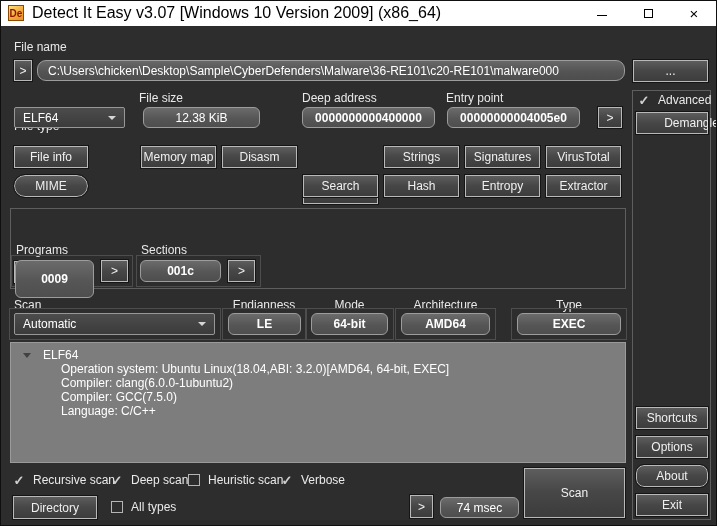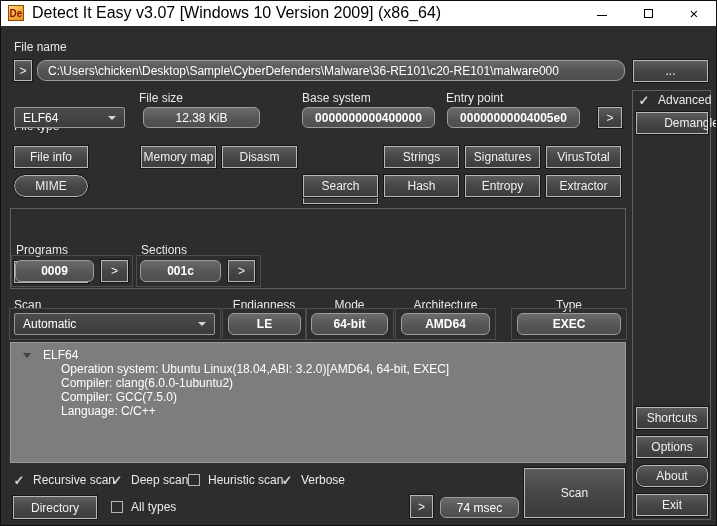--- a/index.html
+++ b/index.html
@@ -112,21 +112,21 @@
 
 <div class="lbl" style="left:14px;top:91px;margin-top:28px;">File type</div>
 <div class="combo" style="left:14px;top:107px;width:111px;height:21px;">
   <span>ELF64</span>
   <span class="combo-arrow"></span>
 </div>
 
 <div class="lbl" style="left:139px;top:91px;">File size</div>
 <div class="field" style="left:143px;top:107px;width:117px;height:21px;">12.38 KiB</div>
 
-<div class="lbl" style="left:302px;top:91px;">Base system</div>
+<div class="lbl" style="left:302px;top:91px;">Deep address</div>
 <div class="field bold" style="left:302px;top:107px;width:133px;height:21px;">0000000000400000</div>
 
 <div class="lbl" style="left:446px;top:91px;">Entry point</div>
 <div class="field bold" style="left:447px;top:107px;width:133px;height:21px;">00000000004005e0</div>
 <div class="btn" style="left:598px;top:107px;width:24px;height:21px;">&gt;</div>
 
 <div class="groupbox" style="left:632px;top:90px;width:79px;height:430px;"></div>
 <div class="check checked" style="left:637px;top:93px;">
   <span class="ind">
     <span class="mark">✓</span>
@@ -152,21 +152,21 @@
 <div class="btn" style="left:303px;top:175px;width:75px;height:22px;">Search</div>
 <div class="btn" style="left:384px;top:175px;width:75px;height:22px;">Hash</div>
 <div class="btn" style="left:465px;top:175px;width:75px;height:22px;">Entropy</div>
 <div class="btn" style="left:546px;top:175px;width:75px;height:22px;">Extractor</div>
 
 <div class="groupbox" style="left:10px;top:208px;width:616px;height:81px;"></div>
 <div class="btn" style="left:14px;top:213px;width:74px;height:22px;margin-top:48px;">ELF</div>
 
 <div class="lbl" style="left:16px;top:243px;">Programs</div>
 <div class="frame" style="left:11px;top:255px;width:122px;height:32px;"></div>
-<div class="field bold" style="left:15px;top:260px;width:79px;height:22px;">0009</div>
+<div class="field bold" style="left:15px;top:260px;width:79px;height:38px;">0009</div>
 <div class="btn" style="left:101px;top:260px;width:27px;height:22px;">&gt;</div>
 
 <div class="lbl" style="left:141px;top:243px;">Sections</div>
 <div class="frame" style="left:136px;top:255px;width:125px;height:32px;"></div>
 <div class="field bold" style="left:140px;top:260px;width:81px;height:22px;">001c</div>
 <div class="btn" style="left:228px;top:260px;width:27px;height:22px;">&gt;</div>
 
 <div class="lbl" style="left:14px;top:298px;">Scan</div>
 <div class="frame" style="left:9px;top:308px;width:212px;height:32px;"></div>
 <div class="combo" style="left:14px;top:313px;width:201px;height:22px;">

